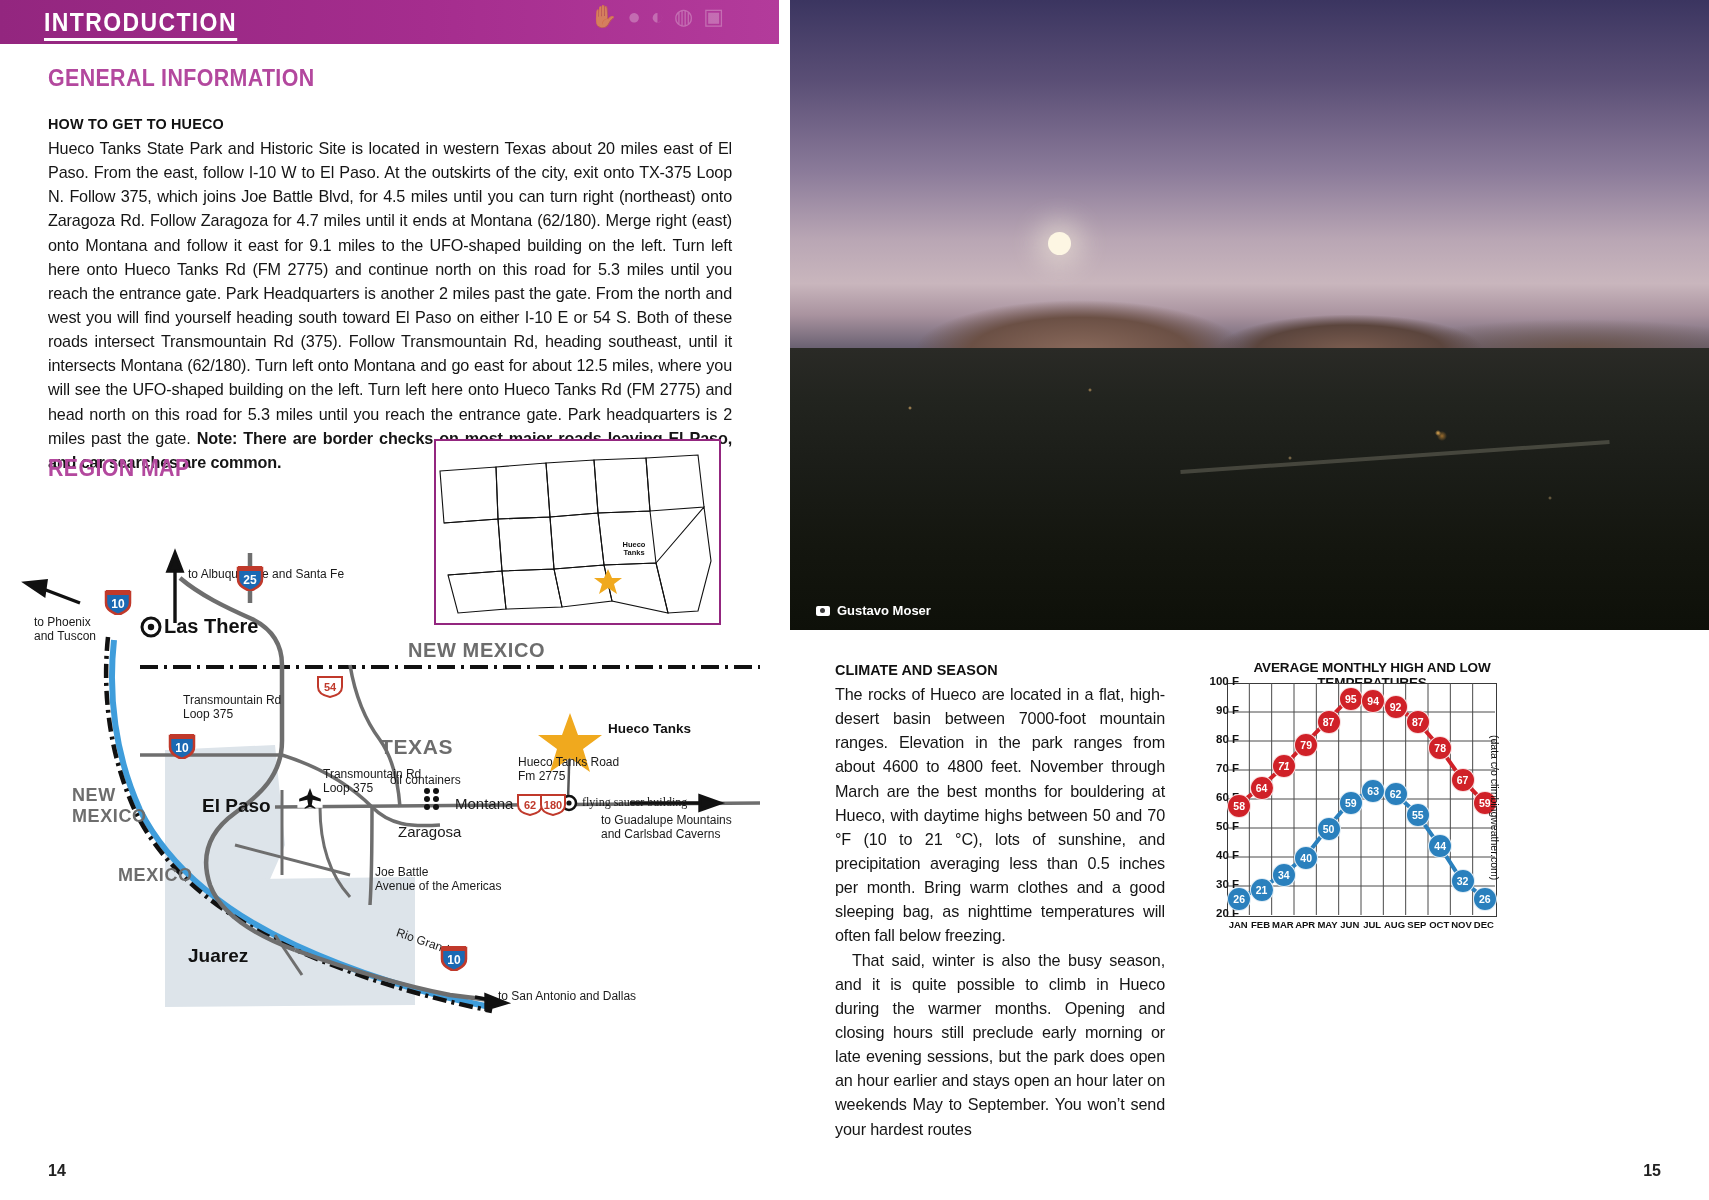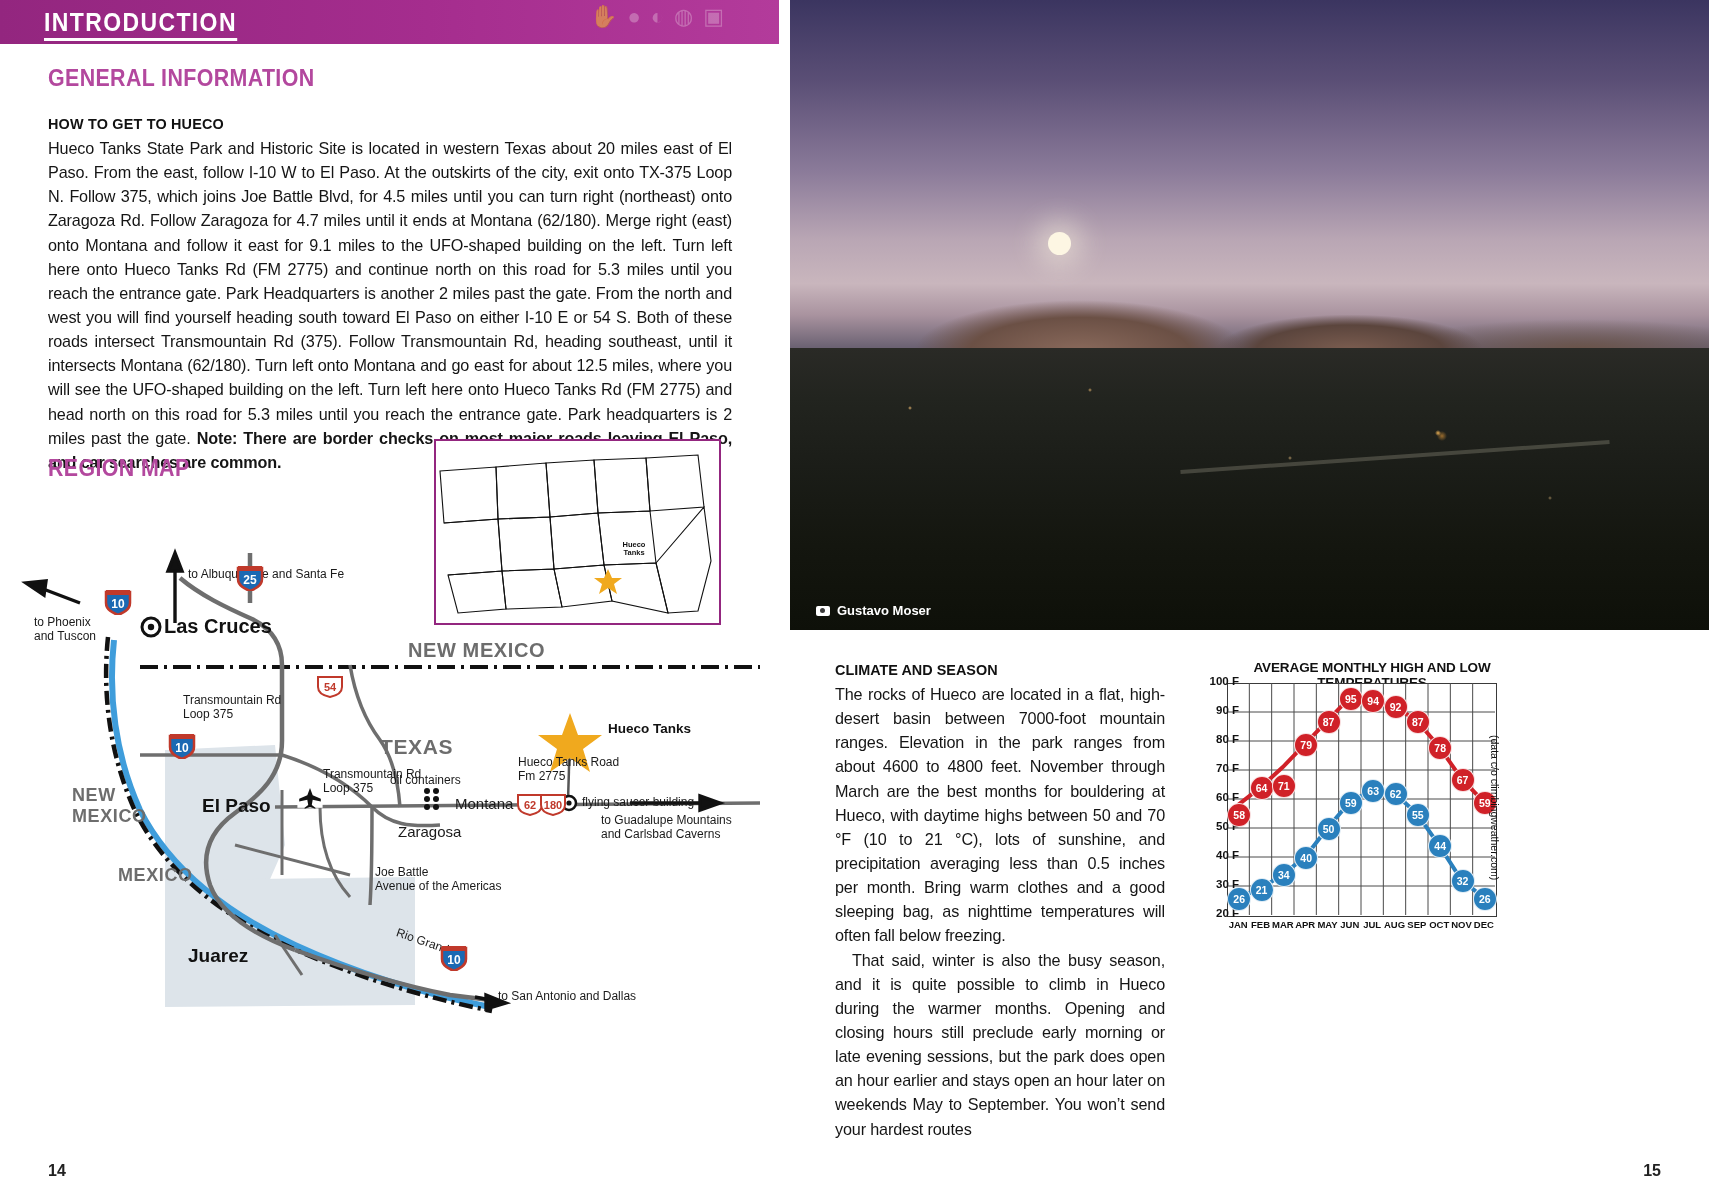--- a/index.html
+++ b/index.html
@@ -222,42 +222,42 @@
           <circle cx="549" cy="258" r="7" fill="#fff" stroke="#111" stroke-width="2.5"></circle>
           <circle cx="549" cy="258" r="2.6" fill="#111"></circle>
         </g>
 
         <polygon points="550,168 558,190 582,190 563,204 570,227 550,213 530,227 537,204 518,190 542,190" fill="#f0a91e" stroke="none"></polygon>
       </svg>
 
       <div class="mlabel" style="left:168px;top:22px;">to Albuquerque and Santa Fe</div>
       <div class="mlabel" style="left:14px;top:70px;">to Phoenix
 and Tuscon</div>
-      <div class="city-lbl" style="left:144px;top:70px;font-size:20px;">Las Cruces</div>
+      <div class="city-lbl" style="left:144px;top:70px;font-size:20px;">Las There</div>
       <div class="state-lbl" style="left:388px;top:94px;font-size:20px;">NEW MEXICO</div>
       <div class="state-lbl" style="left:52px;top:240px;font-size:18px;line-height:1.15;white-space:pre-line;">NEW
 MEXICO</div>
       <div class="state-lbl" style="left:360px;top:190px;font-size:21px;">TEXAS</div>
       <div class="state-lbl" style="left:98px;top:320px;font-size:18px;">MEXICO</div>
       <div class="city-lbl" style="left:182px;top:250px;font-size:19px;">El Paso</div>
       <div class="city-lbl" style="left:168px;top:400px;font-size:19px;">Juarez</div>
       <div class="mlabel" style="left:163px;top:148px;">Transmountain Rd
 Loop 375</div>
       <div class="mlabel" style="left:303px;top:222px;">Transmountain Rd
 Loop 375</div>
       <div class="mlabel" style="left:370px;top:228px;">oil containers</div>
       <div class="mlabel" style="left:435px;top:250px;font-size:15px;">Montana</div>
       <div class="mlabel" style="left:378px;top:278px;font-size:15px;">Zaragosa</div>
       <div class="mlabel" style="left:355px;top:320px;">Joe Battle
 Avenue of the Americas</div>
       <div class="mlabel" style="left:375px;top:390px;transform:rotate(19deg);">Rio Grande</div>
       <div class="star-lbl" style="left:588px;top:176px;">Hueco Tanks</div>
       <div class="mlabel" style="left:498px;top:210px;text-align:left;width:120px;">Hueco Tanks Road
 Fm 2775</div>
-      <div class="mlabel" style="left:562px;top:250px;">flying saucer building</div>
+      <div class="mlabel" style="left:562px;top:250px;font-family:Liberation Serif, serif;">flying saucer building</div>
       <div class="mlabel" style="left:581px;top:268px;">to Guadalupe Mountains
 and Carlsbad Caverns</div>
       <div class="mlabel" style="left:478px;top:444px;">to San Antonio and Dallas</div>
 
       <div class="shield" style="left:216px;top:20px;">
         <svg width="28" height="26">
             <path d="M2 3 h24 v11 c0 7 -7 10 -12 12 c-5 -2 -12 -5 -12 -12 Z" fill="#1b69b3" stroke="#c0392b" stroke-width="2.5"></path>
             <rect x="2" y="1" width="24" height="5" fill="#c0392b"></rect>
           </svg>
         <div class="num">25</div>
@@ -372,23 +372,23 @@
           <div class="xtick" style="left: 136.5px; top: 259px;">MAY</div>
           <div class="xtick" style="left: 158.833px; top: 259px;">JUN</div>
           <div class="xtick" style="left: 181.167px; top: 259px;">JUL</div>
           <div class="xtick" style="left: 203.5px; top: 259px;">AUG</div>
           <div class="xtick" style="left: 225.833px; top: 259px;">SEP</div>
           <div class="xtick" style="left: 248.167px; top: 259px;">OCT</div>
           <div class="xtick" style="left: 270.5px; top: 259px;">NOV</div>
           <div class="xtick" style="left: 292.833px; top: 259px;">DEC</div>
         </div>
       <div id="dots">
-          <div class="dot hi" style="left: 48.1667px; top: 133.8px; margin-top: 9px;">58</div>
+          <div class="dot hi" style="left: 48.1667px; top: 133.8px;">58</div>
           <div class="dot hi" style="left: 70.5px; top: 116.4px;">64</div>
-          <div class="dot hi" style="left: 92.8333px; top: 114px;">71</div>
+          <div class="dot hi" style="left: 92.8333px; top: 94px; font-style: italic;">71</div>
           <div class="dot hi" style="left: 115.167px; top: 72.9px;">79</div>
           <div class="dot hi" style="left: 137.5px; top: 49.7px;">87</div>
           <div class="dot hi" style="left: 159.833px; top: 26.5px;">95</div>
           <div class="dot hi" style="left: 182.167px; top: 29.4px;">94</div>
           <div class="dot hi" style="left: 204.5px; top: 35.2px;">92</div>
           <div class="dot hi" style="left: 226.833px; top: 49.7px;">87</div>
           <div class="dot hi" style="left: 249.167px; top: 75.8px;">78</div>
           <div class="dot hi" style="left: 271.5px; top: 107.7px;">67</div>
           <div class="dot hi" style="left: 293.833px; top: 130.9px;">59</div>
           <div class="dot lo" style="left: 48.1667px; top: 226.6px;">26</div>

